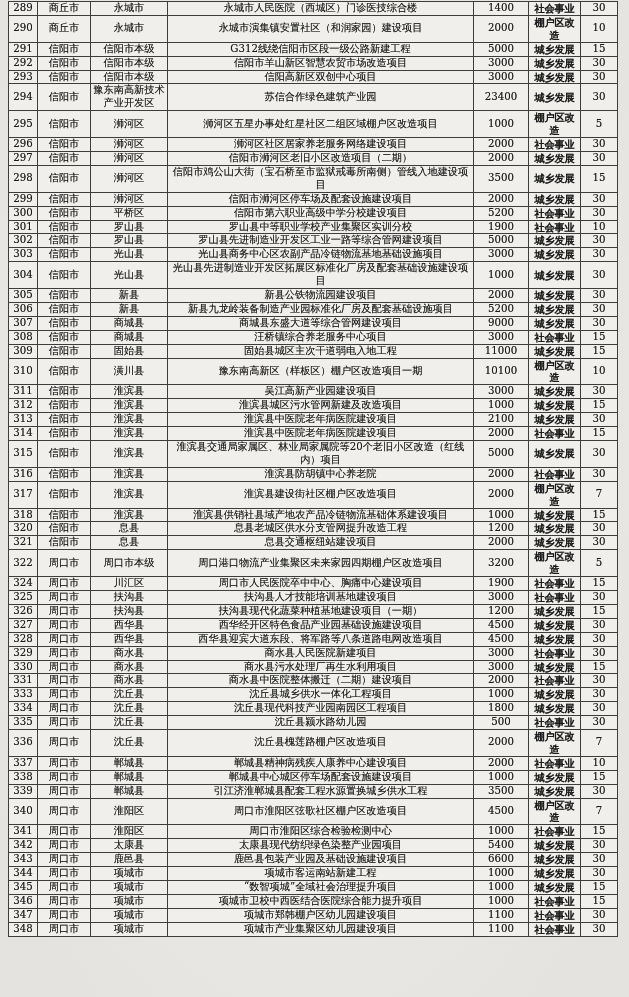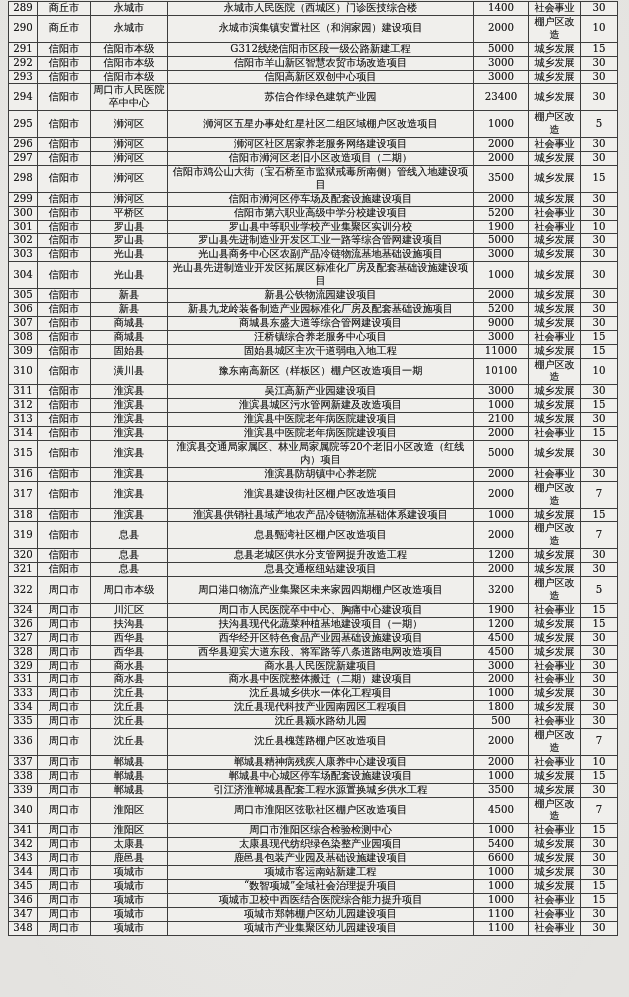--- a/index.html
+++ b/index.html
@@ -41,21 +41,21 @@
     padding: 0 2px;
     text-align: center;
     vertical-align: middle;
     font-size: 10.2px;
     word-break: break-all;
     text-shadow: 0 0 0.5px rgba(20,20,20,0.55);
   }
   td.c-seq    { font-size: 10px; }
   td.c-amount { font-size: 10px; margin-top: 36px; }
   td.c-value  { font-size: 10px; }
-  td.c-category { font-size: 10px; padding: 0; letter-spacing: -0.2px; }
+  td.c-category { font-size: 10px; padding: 0; letter-spacing: -0.2px; font-weight: bold; }
   td.c-project  { padding: 0 2px; }
 </style>
 </head>
 <body>
 
 <div class="scan-page">
   <table class="project-table">
     <colgroup>
       <col style="width:29px">
       <col style="width:53px">
@@ -107,21 +107,21 @@
           <td class="c-city">信阳市</td>
           <td class="c-district">信阳市本级</td>
           <td class="c-project">信阳高新区双创中心项目</td>
           <td class="c-amount">3000</td>
           <td class="c-category">城乡发展</td>
           <td class="c-value">30</td>
         </tr>
         <tr>
           <td class="c-seq">294</td>
           <td class="c-city">信阳市</td>
-          <td class="c-district">周口市人民医院卒中中心</td>
+          <td class="c-district">豫东南高新技术产业开发区</td>
           <td class="c-project">苏信合作绿色建筑产业园</td>
           <td class="c-amount">23400</td>
           <td class="c-category">城乡发展</td>
           <td class="c-value">30</td>
         </tr>
         <tr>
           <td class="c-seq">295</td>
           <td class="c-city">信阳市</td>
           <td class="c-district">浉河区</td>
           <td class="c-project">浉河区五星办事处红星社区二组区域棚户区改造项目</td>
@@ -330,29 +330,20 @@
         <tr>
           <td class="c-seq">318</td>
           <td class="c-city">信阳市</td>
           <td class="c-district">淮滨县</td>
           <td class="c-project">淮滨县供销社县域产地农产品冷链物流基础体系建设项目</td>
           <td class="c-amount">1000</td>
           <td class="c-category">城乡发展</td>
           <td class="c-value">15</td>
         </tr>
         <tr>
-          <td class="c-seq">319</td>
-          <td class="c-city">信阳市</td>
-          <td class="c-district">息县</td>
-          <td class="c-project">息县甄湾社区棚户区改造项目</td>
-          <td class="c-amount">2000</td>
-          <td class="c-category">棚户区改造</td>
-          <td class="c-value">7</td>
-        </tr>
-        <tr>
           <td class="c-seq">320</td>
           <td class="c-city">信阳市</td>
           <td class="c-district">息县</td>
           <td class="c-project">息县老城区供水分支管网提升改造工程</td>
           <td class="c-amount">1200</td>
           <td class="c-category">城乡发展</td>
           <td class="c-value">30</td>
         </tr>
         <tr>
           <td class="c-seq">321</td>
@@ -375,20 +366,29 @@
         <tr>
           <td class="c-seq">324</td>
           <td class="c-city">周口市</td>
           <td class="c-district">川汇区</td>
           <td class="c-project">周口市人民医院卒中中心、胸痛中心建设项目</td>
           <td class="c-amount">1900</td>
           <td class="c-category">社会事业</td>
           <td class="c-value">15</td>
         </tr>
         <tr>
+          <td class="c-seq">325</td>
+          <td class="c-city">周口市</td>
+          <td class="c-district">扶沟县</td>
+          <td class="c-project">扶沟县人才技能培训基地建设项目</td>
+          <td class="c-amount">3000</td>
+          <td class="c-category">社会事业</td>
+          <td class="c-value">30</td>
+        </tr>
+        <tr>
           <td class="c-seq">326</td>
           <td class="c-city">周口市</td>
           <td class="c-district">扶沟县</td>
           <td class="c-project">扶沟县现代化蔬菜种植基地建设项目（一期）</td>
           <td class="c-amount">1200</td>
           <td class="c-category">城乡发展</td>
           <td class="c-value">15</td>
         </tr>
         <tr>
           <td class="c-seq">327</td>
@@ -409,20 +409,29 @@
           <td class="c-value">30</td>
         </tr>
         <tr>
           <td class="c-seq">329</td>
           <td class="c-city">周口市</td>
           <td class="c-district">商水县</td>
           <td class="c-project">商水县人民医院新建项目</td>
           <td class="c-amount">3000</td>
           <td class="c-category">社会事业</td>
           <td class="c-value">30</td>
+        </tr>
+        <tr>
+          <td class="c-seq">330</td>
+          <td class="c-city">周口市</td>
+          <td class="c-district">商水县</td>
+          <td class="c-project">商水县污水处理厂再生水利用项目</td>
+          <td class="c-amount">3000</td>
+          <td class="c-category">城乡发展</td>
+          <td class="c-value">15</td>
         </tr>
         <tr>
           <td class="c-seq">331</td>
           <td class="c-city">周口市</td>
           <td class="c-district">商水县</td>
           <td class="c-project">商水县中医院整体搬迁（二期）建设项目</td>
           <td class="c-amount">2000</td>
           <td class="c-category">社会事业</td>
           <td class="c-value">30</td>
         </tr>

